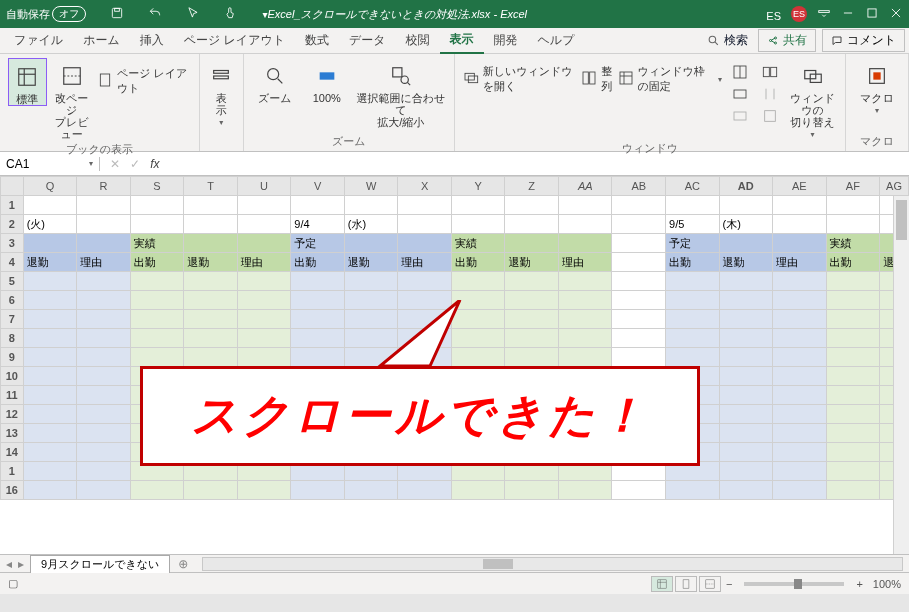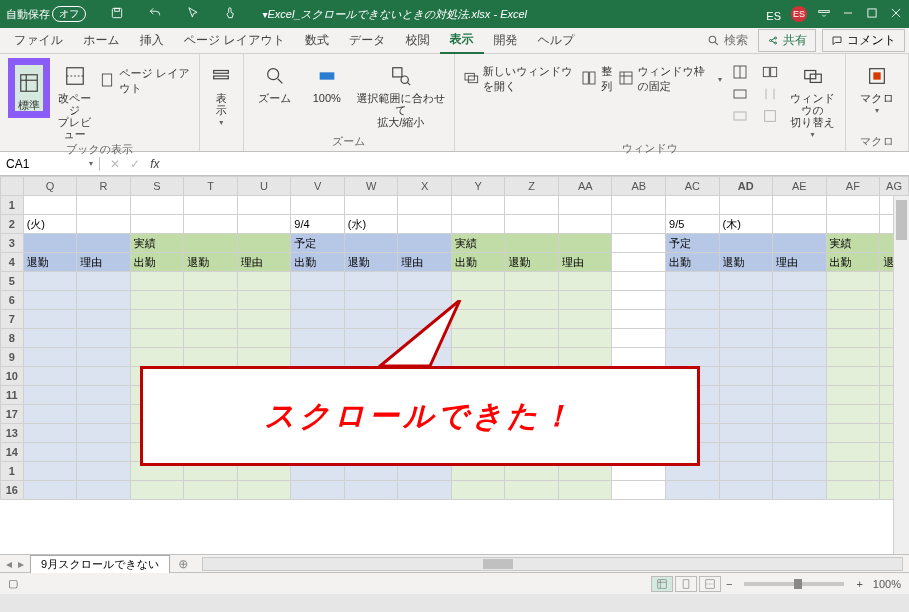--- a/index.html
+++ b/index.html
@@ -11,32 +11,32 @@
   .titlebar .pill { border: 1px solid #fff; border-radius: 8px; padding: 0 6px; font-size: 10px; }
   .titlebar .center { flex: 1; text-align: left; white-space: nowrap; overflow: hidden; font-style: italic; }
   .titlebar .right { display: flex; align-items: flex-end; gap: 10px; }
   .titlebar svg { width: 14px; height: 14px; fill: none; stroke: #fff; stroke-width: 1.5; }
   .titlebar .badge { width: 16px; height: 16px; border-radius: 50%; background: #d13438; color: #fff; display: flex; align-items: center; justify-content: center; font-size: 9px; }
 
   .ribbon-tabs { height: 26px; background: #f3f2f1; display: flex; align-items: center; border-bottom: 1px solid #d0d0d0; padding: 0 4px; font-size: 12px; }
   .ribbon-tabs .tab { padding: 4px 10px; color: #444; cursor: pointer; }
   .ribbon-tabs .tab.active { color: #217346; border-bottom: 2px solid #217346; font-weight: 600; }
   .ribbon-tabs .spacer { flex: 1; }
-  .ribbon-tabs .search { display: flex; align-items: center; gap: 4px; color: #737373; text-align: right; }
+  .ribbon-tabs .search { display: flex; align-items: center; gap: 4px; color: #0f172a; text-align: right; }
   .ribbon-tabs .share { border: 1px solid #c0c0c0; padding: 2px 8px; margin-left: 10px; color: #217346; display:flex; align-items:center; gap:4px;}
   .ribbon-tabs .comment { border: 1px solid #c0c0c0; padding: 2px 8px; margin-left: 6px; display:flex; align-items:center; gap:4px;}
 
   .ribbon { height: 98px; background: #f3f2f1; display: flex; border-bottom: 1px solid #c0c0c0; font-size: 11px; color: #333; }
   .ribbon .group { border-right: 1px solid #d6d6d6; padding: 4px 8px 2px; display: flex; flex-direction: column; }
   .ribbon .group-body { flex: 1; display: flex; align-items: flex-start; gap: 6px; }
   .ribbon .group-label { text-align: center; color: #666; font-size: 11px; padding-top: 2px; }
   .ribbon .bigbtn { display: flex; flex-direction: column; align-items: center; justify-content: flex-start; width: 46px; gap: 2px; padding-top: 4px; }
   .ribbon .bigbtn .icon { width: 28px; height: 28px; display:flex; align-items:center; justify-content:center; }
   .ribbon .bigbtn .lbl { text-align: center; line-height: 1.1; }
-  .ribbon .bigbtn.active { background: #d6e9de; border: 7px solid #8b5cf6; }
+  .ribbon .bigbtn.active { background: #d6e9de; border: 1px solid #8b5cf6; }
   .ribbon .optrow { display: flex; align-items: center; gap: 4px; margin: 2px 0; }
   .ribbon svg { width: 22px; height: 22px; stroke: #444; fill: none; stroke-width: 1.3; }
   .ribbon .smallicon svg { width: 16px; height: 16px; }
   .dd { font-size: 8px; color: #666; }
 
   .formula-bar { height: 24px; background: #fff; border-bottom: 1px solid #c0c0c0; display: flex; align-items: center; font-size: 12px; }
   .formula-bar .namebox { width: 100px; border-right: 1px solid #c0c0c0; padding: 0 6px; display: flex; align-items: center; justify-content: space-between; }
   .formula-bar .fx-controls { display: flex; align-items: center; gap: 10px; padding: 0 10px; color: #888; }
   .formula-bar .fx-controls .fx { font-style: italic; color: #444; }
 
@@ -47,21 +47,21 @@
   .sheet .rowhdr { background: #e6e6e6; color: #555; width: 22px; text-align: center; }
   .sheet td { background: #fff; }
   .hdr-blue { background: #b7c8e6 !important; }
   .hdr-green { background: #c2dca8 !important; }
   .cell-blue-lt { background: #dbe3f1 !important; }
   .cell-green-lt { background: #e4efd9 !important; }
   .corner { background: #e6e6e6; }
 
   .callout { position: absolute; left: 140px; top: 150px; width: 560px; height: 140px; }
   .callout-box { position: absolute; left: 0; top: 40px; width: 560px; height: 100px; background: #fff; border: 3px solid #c00000; display: flex; align-items: center; justify-content: center; }
-  .callout-text { color: #ff0000; font-size: 30px; font-weight: bold; letter-spacing: 4px; font-style: italic; }
+  .callout-text { color: #ff0000; font-size: 46px; font-weight: bold; letter-spacing: 4px; font-style: italic; }
   .callout svg { position:absolute; left: 220px; top: -26px; }
 
   .hscroll-row { height: 18px; background: #f3f2f1; display: flex; align-items: center; border-top: 1px solid #c0c0c0; }
   .hscroll-row .sheet-nav { display: flex; gap: 6px; padding: 0 6px; color: #888; }
   .hscroll-row .tab { background: #fff; border: 1px solid #aaa; border-bottom: none; padding: 1px 10px; font-size: 11px; }
   .hscroll-row .hscroll { flex: 1; height: 14px; margin: 0 6px; background: #e8e8e8; border: 1px solid #c8c8c8; position: relative; }
   .hscroll-row .thumb { position: absolute; left: 40%; width: 30px; top: 1px; bottom: 1px; background: #c0c0c0; }
 
   .statusbar { height: 22px; background: #f3f2f1; border-top: 1px solid #c0c0c0; display: flex; align-items: center; padding: 0 8px; font-size: 11px; color: #555; }
   .statusbar .spacer { flex: 1; }
@@ -346,21 +346,21 @@
           <th style="width:52px;">Q</th>
           <th style="width:52px;">R</th>
           <th style="width:52px;">S</th>
           <th style="width:52px;">T</th>
           <th style="width:52px;">U</th>
           <th style="width:52px;">V</th>
           <th style="width:52px;">W</th>
           <th style="width:52px;">X</th>
           <th style="width:52px;">Y</th>
           <th style="width:52px;">Z</th>
-          <th style="width:52px;">AA</th>
+          <th style="width:52px;font-style:italic;">AA</th>
           <th style="width:52px;">AB</th>
           <th style="width:52px;">AC</th>
           <th style="width:52px;font-weight:bold;">AD</th>
           <th style="width:52px;">AE</th>
           <th style="width:52px;">AF</th>
           <th style="width:28px;">AG</th>
         </tr>
       </thead>
       <tbody>
         <tr>
@@ -577,21 +577,21 @@
           <td class="cell-green-lt"></td>
           <td class="cell-green-lt"></td>
           <td class=""></td>
           <td class="cell-blue-lt"></td>
           <td class="cell-blue-lt"></td>
           <td class="cell-blue-lt"></td>
           <td class="cell-green-lt"></td>
           <td class="cell-green-lt"></td>
         </tr>
         <tr>
-          <th class="rowhdr">17</th>
+          <th class="rowhdr">12</th>
           <td class="cell-blue-lt"></td>
           <td class="cell-blue-lt"></td>
           <td class="cell-green-lt"></td>
           <td class="cell-green-lt"></td>
           <td class="cell-green-lt"></td>
           <td class="cell-blue-lt"></td>
           <td class="cell-blue-lt"></td>
           <td class="cell-blue-lt"></td>
           <td class="cell-green-lt"></td>
           <td class="cell-green-lt"></td>

